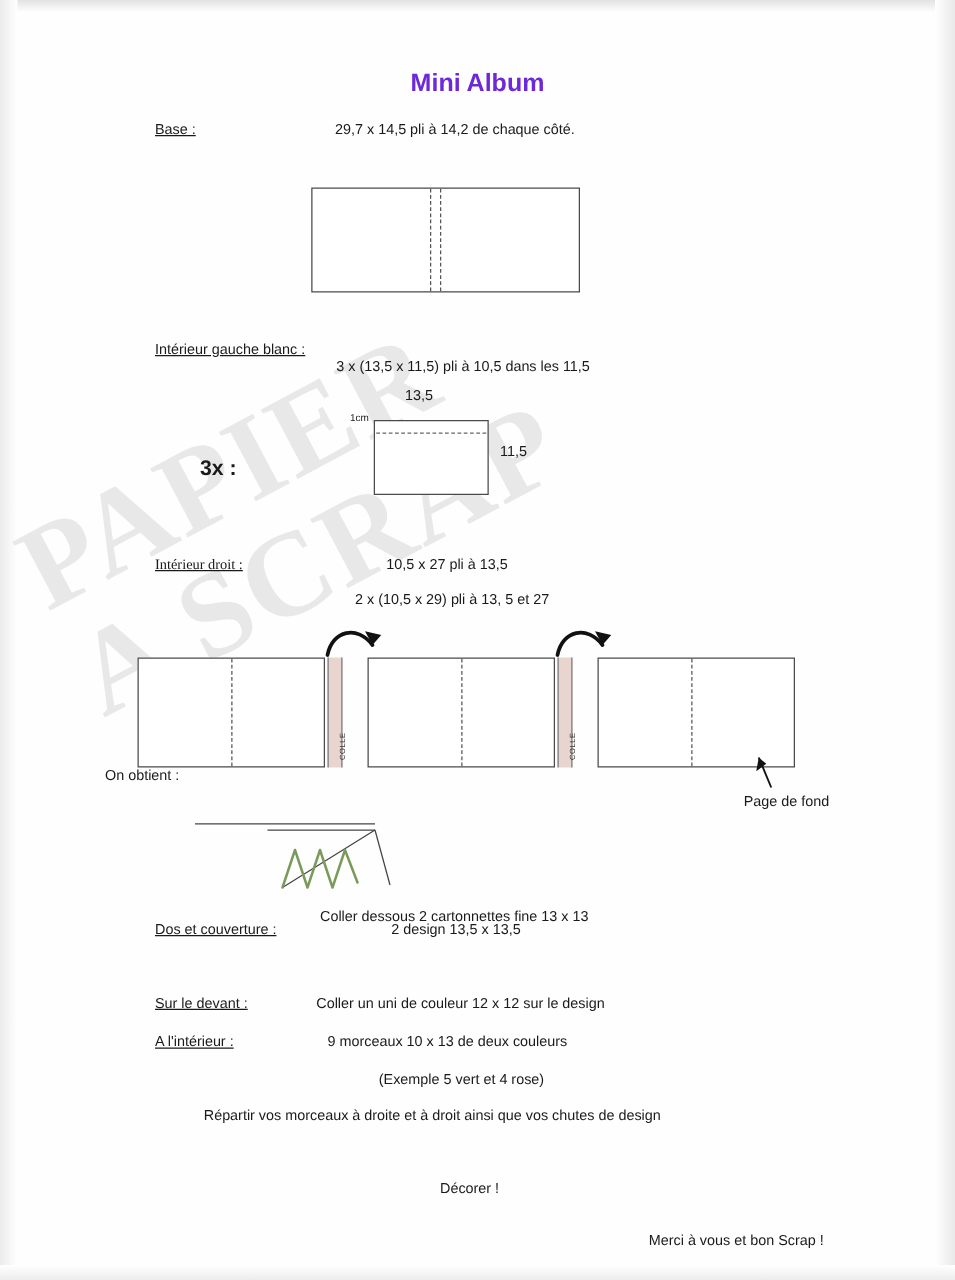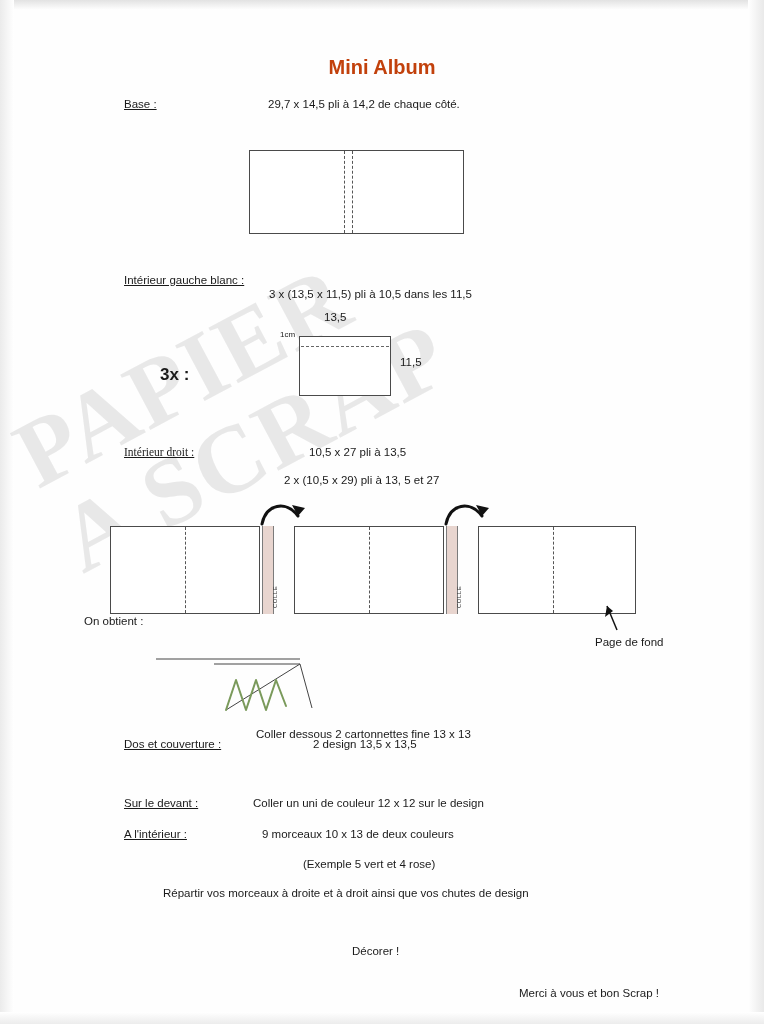--- a/index.html
+++ b/index.html
@@ -63,21 +63,21 @@
     white-space: nowrap;
     line-height: 1.0;
   }
   .watermark span { display: block; }
 
   .title {
     position: absolute;
     left: 0; right: 0;
     top: 56px;
     text-align: center;
-    color: #c2410c;
+    color: #6d28d9;
     font-size: 20px;
     font-weight: bold;
   }
 
   .lbl {
     position: absolute;
     font-size: 11.5px;
     white-space: nowrap;
   }
   .lbl.u { text-decoration: underline; padding-left: 40px; }

